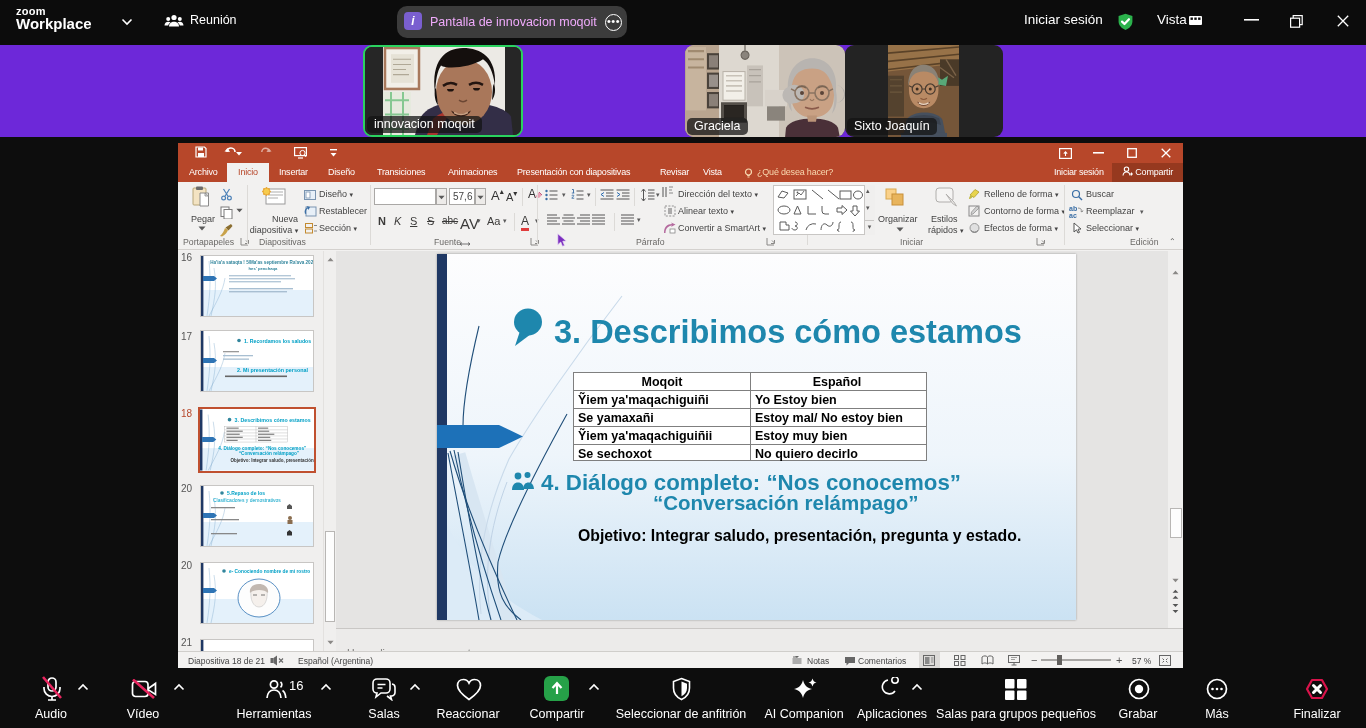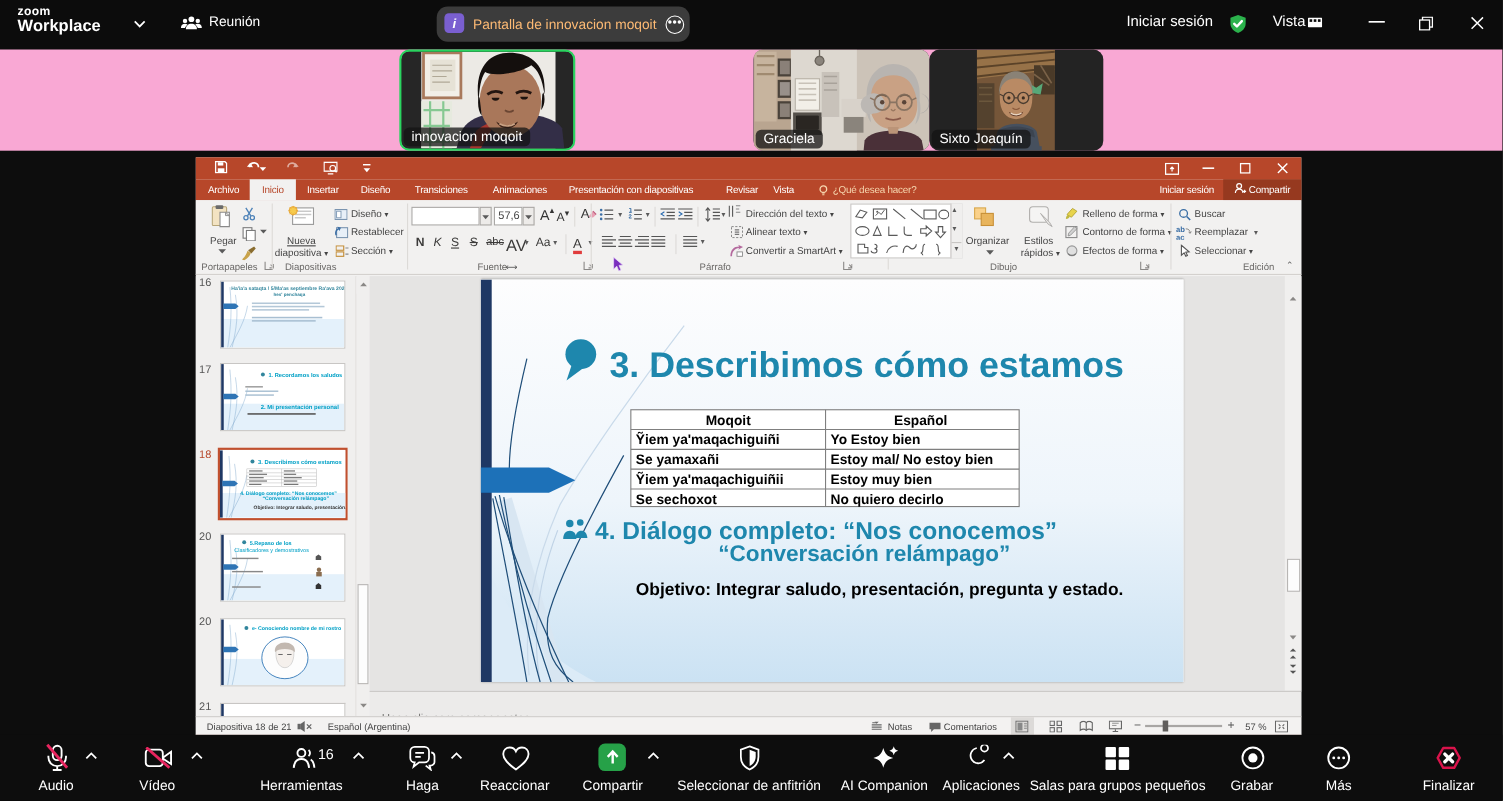--- a/index.html
+++ b/index.html
@@ -9,27 +9,27 @@
   .abs { position:absolute; }
 
   
   #topbar { position:absolute; left:0; top:0; width:1366px; height:45px; background:#0c0c0c; color:#fff; }
   #zlogo { position:absolute; left:16px; top:5px; }
   #zlogo .z1 { font-size:11px; font-weight:bold; letter-spacing:0.3px; }
   #zlogo .z2 { font-size:15px; font-weight:bold; margin-top:-2px; }
   #reunion { position:absolute; left:190px; top:13px; font-size:12.5px; }
   #pill { position:absolute; left:397px; top:6px; width:230px; height:32px; background:#3c3c3c; border-radius:10px; }
   #pill .ic { position:absolute; left:7px; top:6px; width:18px; height:18px; background:#7a5fd0; border-radius:4px; color:#fff; font-size:12px; font-weight:bold; text-align:center; line-height:18px; font-style:italic;}
-  #pill .tx { position:absolute; left:33px; top:9px; font-size:12.5px; color:#fdba74; }
+  #pill .tx { position:absolute; left:33px; top:9px; font-size:12.5px; color:#f0abfc; }
   #pill .dots { position:absolute; right:5px; top:8px; width:17px; height:17px; border:1.4px solid #fff; border-radius:50%; color:#fff; font-size:11px; line-height:13px; text-align:center; letter-spacing:0.5px;}
   #inises { position:absolute; left:1024px; top:12px; font-size:13.5px; }
   #vista { position:absolute; left:1157px; top:12px; font-size:13.5px; }
 
   
-  #strip { position:absolute; left:0; top:45px; width:1366px; height:92px; background:#f9a8d4;text-decoration:underline; }
+  #strip { position:absolute; left:0; top:45px; width:1366px; height:92px; background:#6d28d9;text-decoration:underline; }
   .tile { position:absolute; top:0px; height:92px; background:#232323; border-radius:9px; overflow:hidden; }
   .vname { position:absolute; left:4px; bottom:4px; background:rgba(20,20,20,0.75); color:#fff; font-size:12.5px; padding:1px 7px 2px 7px; border-radius:5px; white-space:nowrap; }
 
   
   #ppt { position:absolute; left:178px; top:143px; width:1005px; height:527px; background:#f2f1f0; }
   #ppt-title { position:absolute; left:0; top:0; width:1005px; height:20px; background:#b7472a; color:#fff; }
   #ppt-title .t { position:absolute; left:0; right:0; top:5px; text-align:center; font-size:9.3px; }
   #ppt-tabs { position:absolute; left:0; top:20px; width:1005px; height:19px; background:#b7472a; color:#fff; font-size:9px; letter-spacing:-0.2px; }
   .ptab { position:absolute; top:0; height:19px; line-height:19px; }
   #ribbon { position:absolute; left:0; top:39px; width:1005px; height:68px; background:#f2f1f0; border-bottom:1px solid #d4d1ce; font-size:9px; color:#444; }
@@ -300,21 +300,21 @@
           <path d="M1 1 v7 h7 M6 3.5 L8.5 6 M8.5 3 v3.5 h-3.5" stroke="#8a8886" stroke-width="1" fill="none"></path>
         </svg>
       <div class="gsep" style="left:69px;"></div>
 
       <svg class="abs" style="left:84px;top:5px" width="24" height="21" viewBox="0 0 24 21">
           <rect x="4" y="2" width="19" height="15" fill="#fff" stroke="#9a9a9a"></rect>
           <path d="M6 5 h15 M6 8 h15 M6 11 h10" stroke="#c9c9c9" stroke-width="1.4"></path>
           <circle cx="4.5" cy="4.5" r="3.6" fill="#f7cb4d" stroke="#e8a93a"></circle>
           <path d="M4.5 0 v2 M4.5 7 v2 M0 4.5 h2 M7 4.5 h2 M1.3 1.3 l1.4 1.4 M6.3 6.3 l1.4 1.4 M7.7 1.3 L6.3 2.7 M2.7 6.3 L1.3 7.7" stroke="#e8a93a" stroke-width="0.9"></path>
         </svg>
-      <div class="abs" style="left:72px;top:32px;width:48px;text-align:center;text-decoration:underline;">Nueva</div>
+      <div class="abs" style="left:72px;top:32px;width:48px;text-align:right;">Nueva</div>
       <div class="abs" style="left:66px;top:43px;width:60px;text-align:center;">diapositiva <span style="font-size:7px;">▾</span></div>
       <svg class="abs" style="left:126px;top:8px" width="12" height="10" viewBox="0 0 12 10">
           <rect x="0.5" y="0.5" width="11" height="9" fill="#e8f0f8" stroke="#7a94b0"></rect>
           <rect x="2" y="2" width="4" height="6" fill="#fff" stroke="#7a94b0" stroke-width="0.8"></rect>
         </svg>
       <div class="abs" style="left:141px;top:7px;">Diseño <span style="font-size:7px;">▾</span></div>
       <svg class="abs" style="left:126px;top:24px" width="13" height="11" viewBox="0 0 13 11">
           <rect x="2" y="1" width="10" height="9" fill="#e8f0f8" stroke="#7a94b0"></rect>
           <path d="M1 8 C0 5 1 2.5 3.5 1.5 L2.5 0 L6 1 L4.5 4 L3.8 2.6 C2 3.5 1.6 5.5 2.2 7.5 Z" fill="#3a6ea5"></path>
         </svg>
@@ -481,21 +481,21 @@
       <svg class="abs" style="left:790px;top:23px" width="13" height="12" viewBox="0 0 13 12">
           <rect x="1" y="1" width="10" height="10" fill="none" stroke="#888"></rect>
           <path d="M9 1 L11 3 L5 9 L3 9.5 L3.5 7 Z" fill="#d0d0d0" stroke="#888" stroke-width="0.7"></path>
         </svg>
       <div class="abs" style="left:806px;top:24px;">Contorno de forma <span style="font-size:7px;">▾</span></div>
       <svg class="abs" style="left:790px;top:40px" width="13" height="12" viewBox="0 0 13 12">
           <circle cx="6.5" cy="6" r="4.5" fill="#e0e0e0" stroke="#999"></circle>
           <path d="M3 8.5 a4.5 4.5 0 0 0 7 0" fill="none" stroke="#777"></path>
         </svg>
       <div class="abs" style="left:806px;top:41px;">Efectos de forma <span style="font-size:7px;">▾</span></div>
-      <div class="glabel" style="left:722px;">Dibujo</div>
+      <div class="glabel" style="left:722px;">Iniciar</div>
       <svg class="abs" style="left:858px;bottom:3px" width="9" height="9" viewBox="0 0 9 9">
           <path d="M1 1 v7 h7 M6 3.5 L8.5 6 M8.5 3 v3.5 h-3.5" stroke="#8a8886" stroke-width="1" fill="none"></path>
         </svg>
       <div class="gsep" style="left:886px;"></div>
 
       <svg class="abs" style="left:893px;top:7px" width="12" height="12" viewBox="0 0 12 12">
           <circle cx="5" cy="5" r="3.5" fill="none" stroke="#3a6ea5" stroke-width="1.2"></circle>
           <path d="M7.8 7.8 L11 11" stroke="#3a6ea5" stroke-width="1.4"></path>
         </svg>
       <div class="abs" style="left:908px;top:7px;">Buscar</div>
@@ -803,21 +803,21 @@
         <g stroke="#fff" stroke-width="1.6" fill="none">
           <path d="M2 6 a4 4 0 0 1 4-4 h9 a4 4 0 0 1 4 4 v6 a4 4 0 0 1 -4 4 h-5 l-5 4 1-4 H6 a4 4 0 0 1 -4-4 z"></path>
           <path d="M21 7 a3.5 3.5 0 0 1 3 3.5 v5 a3.5 3.5 0 0 1 -3.5 3.5 h-1 l1 3.5 -4.5-3.5"></path>
           <path d="M6.5 7.5 h8 M6.5 11 h5"></path>
         </g>
       </svg>
     <svg class="abs" style="left:409px;top:15px" width="12" height="8" viewBox="0 0 12 8">
         <path d="M1.5 6.5 L6 2 L10.5 6.5" stroke="#fff" stroke-width="1.6" fill="none"></path>
       </svg>
     <div class="ditem" style="left:384px;">
-        <div class="dlabel">Haga</div>
+        <div class="dlabel">Salas</div>
       </div>
 
     <svg class="abs" style="left:455px;top:9px" width="28" height="25" viewBox="0 0 28 25">
         <path d="M14 22.5 C7 17.5 2.5 13.5 2.5 8.5 C2.5 5 5 2.5 8.5 2.5 C11 2.5 13 4 14 6 C15 4 17 2.5 19.5 2.5 C23 2.5 25.5 5 25.5 8.5 C25.5 13.5 21 17.5 14 22.5 Z" stroke="#fff" stroke-width="1.7" fill="none"></path>
       </svg>
     <div class="ditem" style="left:468px;">
         <div class="dlabel">Reaccionar</div>
       </div>
 
     <div class="abs" style="left:544px;top:8px;width:25px;height:25px;background:#26a148;border-radius:6px;"><svg style="margin:4px 5.5px" width="14" height="17" viewBox="0 0 14 17">

